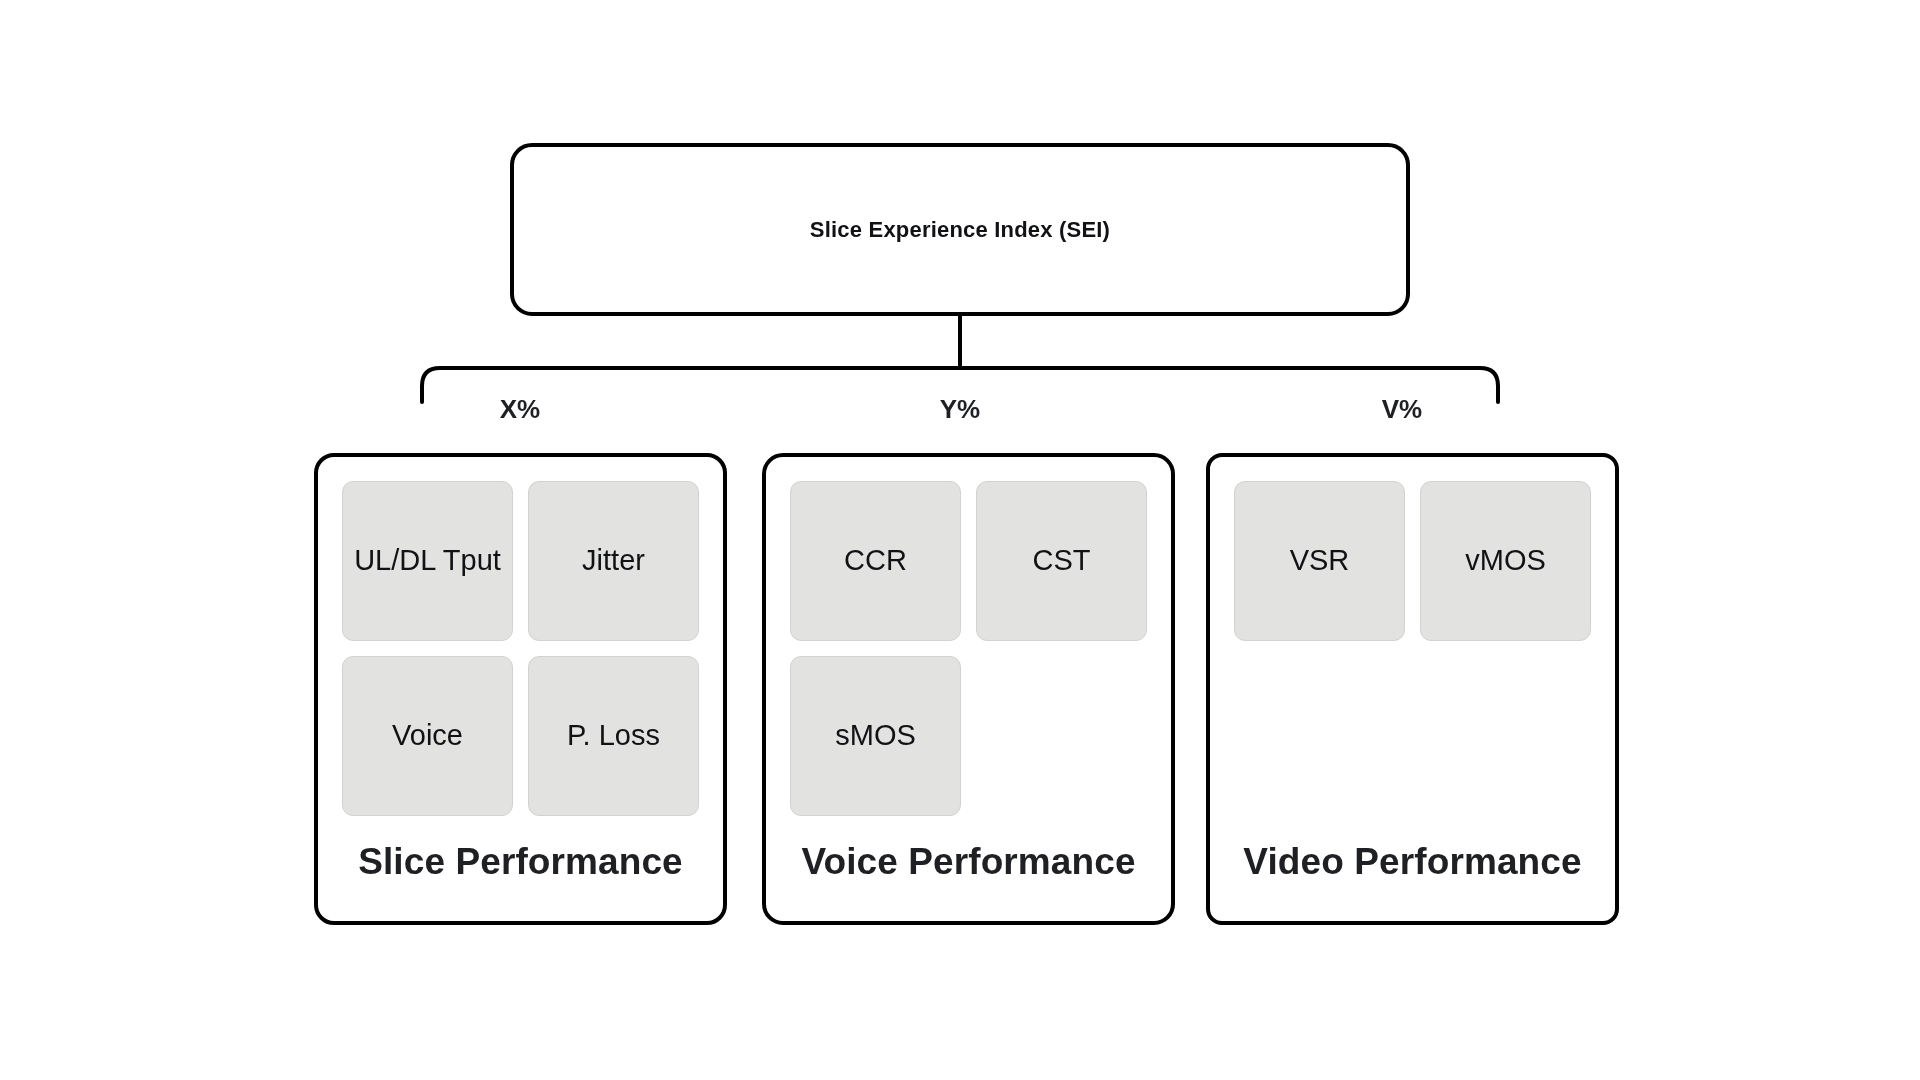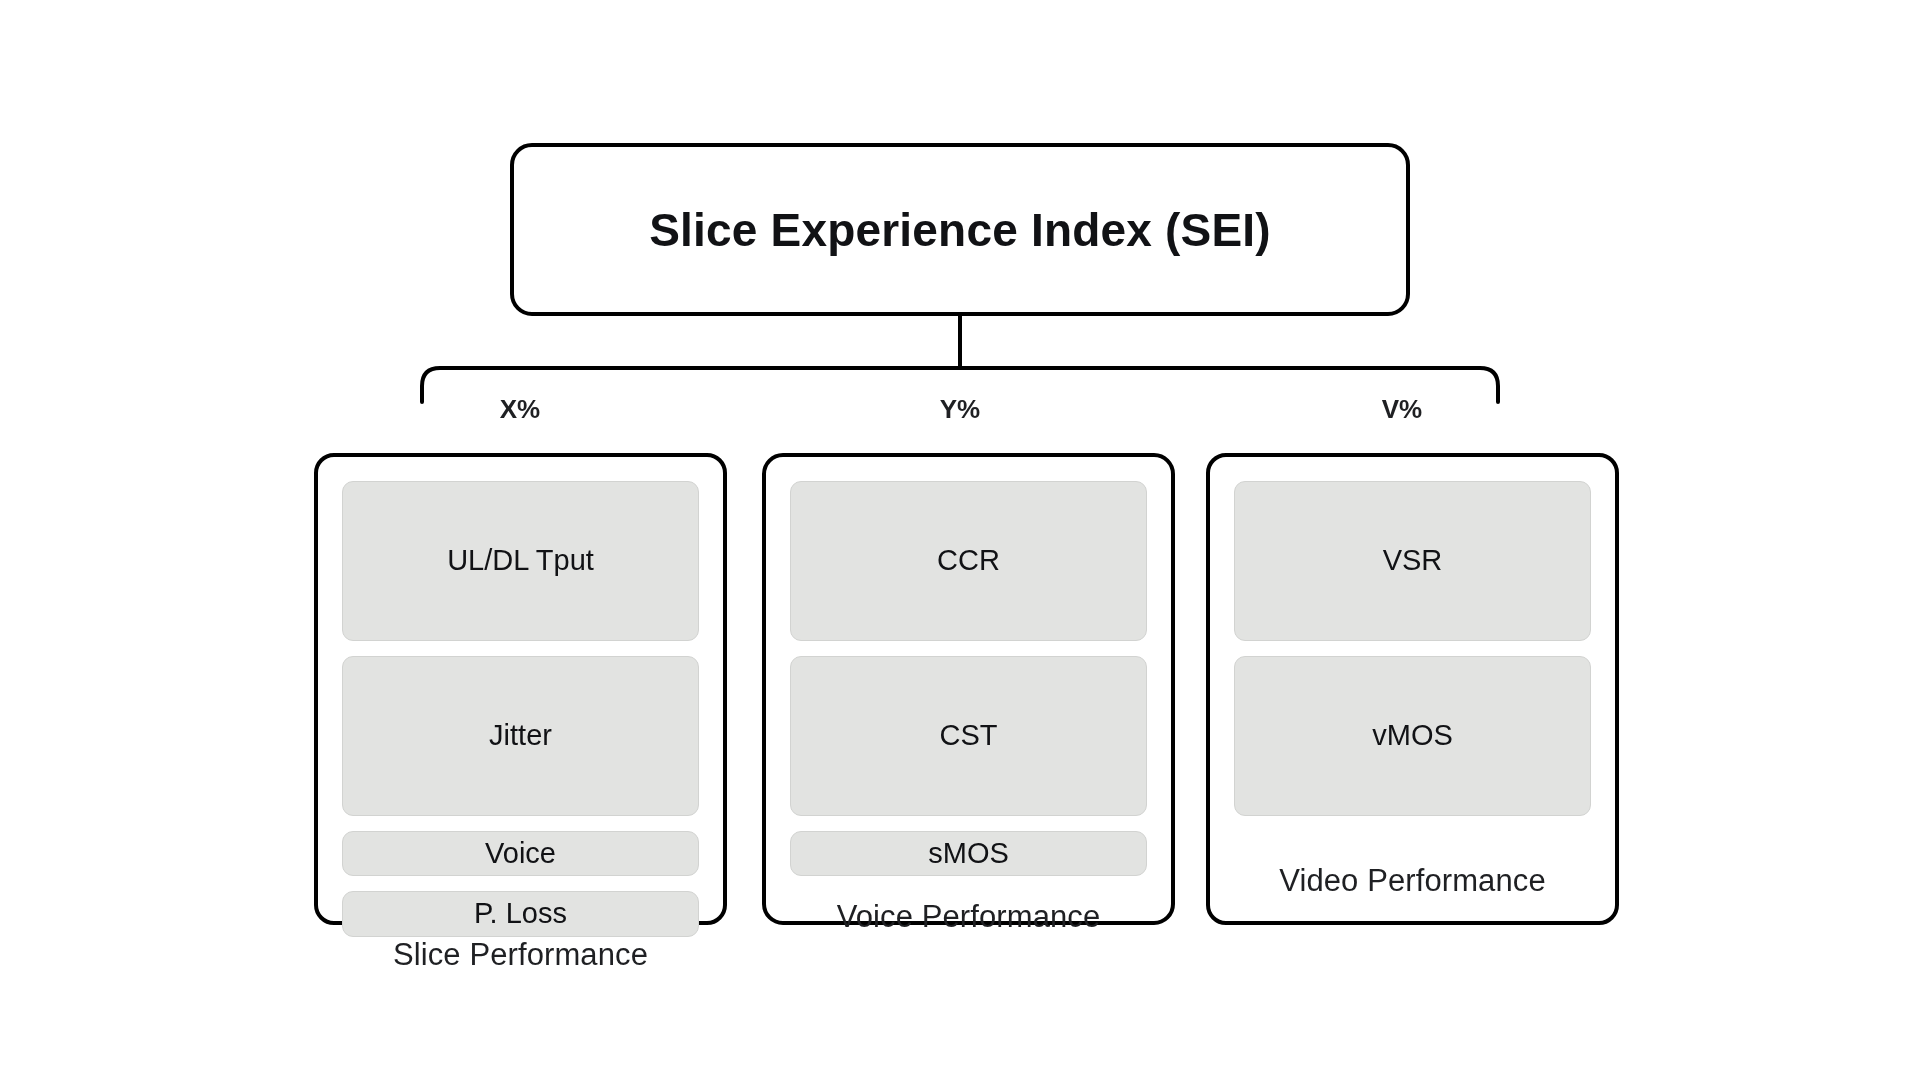--- a/index.html
+++ b/index.html
@@ -27,21 +27,21 @@
     width: 900px;
     height: 173px;
     border: 4px solid #000000;
     border-radius: 22px;
     background: #ffffff;
     display: flex;
     align-items: center;
     justify-content: center;
   }
   .root-title {
-    font-size: 46px;
+    font-size: 22px;
     font-weight: bold;
     color: #111215;
     letter-spacing: 0.2px;
     text-align: center;
     white-space: nowrap;
   }
 
   
   .connector {
     position: absolute;
@@ -75,27 +75,27 @@
     height: 472px;
     border: 4px solid #000000;
     border-radius: 20px;
     background: #ffffff;
     display: flex;
     flex-direction: column;
     align-items: center;
   }
   .panel-1 { left: 314px; }
   .panel-2 { left: 762px; border-radius: 21px; }
-  .panel-3 { left: 1206px; }
+  .panel-3 { left: 1206px; border-radius: 16px; }
 
   .tile-grid {
     width: 100%;
     padding: 24px 24px 0 24px;
     display: grid;
-    grid-template-columns: 1fr;
+    grid-template-columns: 1fr 1fr;
     grid-template-rows: 160px 160px;
     gap: 15px;
   }
 
   .tile {
     background: #e2e3e1;
     border: 1px solid #d2d3d1;
     border-radius: 11px;
     display: flex;
     align-items: center;
@@ -106,23 +106,23 @@
     line-height: 1.22;
     padding: 4px;
   }
   .tile.empty {
     background: transparent;
     border: none;
   }
 
   .panel-title {
     margin-top: auto;
-    margin-bottom: 22px;
-    font-size: 31px;
-    font-weight: normal;
+    margin-bottom: 38px;
+    font-size: 37px;
+    font-weight: bold;
     color: #1f2023;
     white-space: nowrap;
     letter-spacing: 0.1px;
   }
 </style>
 </head>
 <body>
 
 <div id="stage">
 

